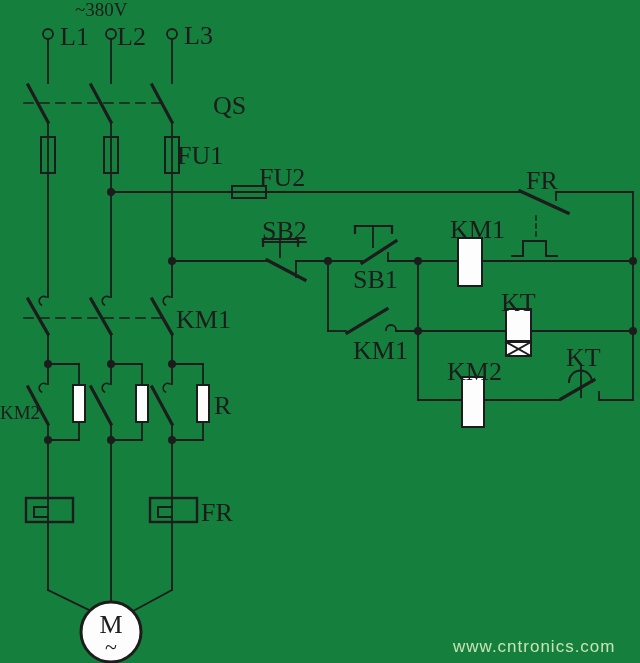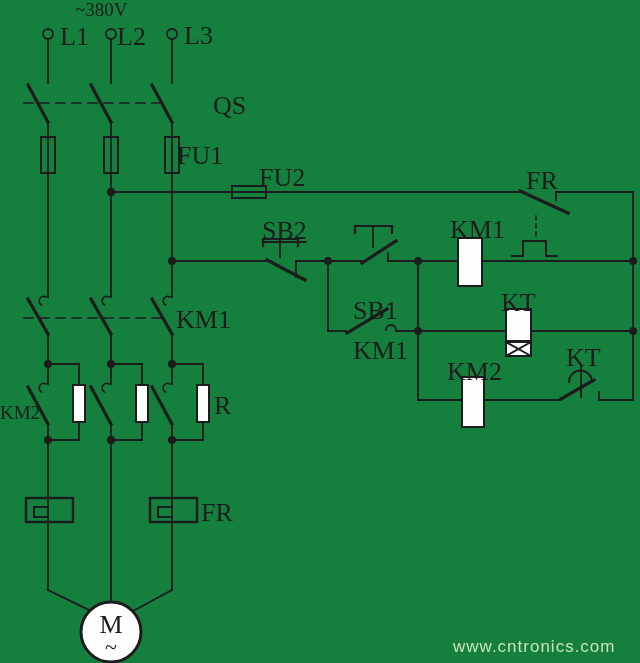--- a/index.html
+++ b/index.html
@@ -215,21 +215,21 @@
 
   <span class="lbl" style="left:60px;top:24px;">L1</span>
   <span class="lbl" style="left:117px;top:24px;">L2</span>
   <span class="lbl" style="left:184px;top:23px;">L3</span>
 
   <span class="lbl" style="left:173px;top:93px;margin-left:40px;">QS</span>
   <span class="lbl" style="left:177px;top:143px;">FU1</span>
   <span class="lbl" style="left:211px;top:165px;margin-left:48px;">FU2</span>
 
   <span class="lbl" style="left:262px;top:218px;text-decoration:underline;">SB2</span>
-  <span class="lbl" style="left:353px;top:267px;margin-top:31px;">SB1</span>
+  <span class="lbl" style="left:353px;top:267px;">SB1</span>
   <span class="lbl" style="left:526px;top:168px;">FR</span>
 
   <span class="lbl" style="left:450px;top:217px;">KM1</span>
   <span class="lbl" style="left:353px;top:338px;">KM1</span>
   <span class="lbl" style="left:501px;top:290px;">KT</span>
   <span class="lbl" style="left:447px;top:359px;">KM2</span>
   <span class="lbl" style="left:566px;top:345px;">KT</span>
 
   <span class="lbl" style="left:176px;top:307px;">KM1</span>
   <span class="lbl" style="left:0px;top:403px;font-size:19px;">KM2</span>

